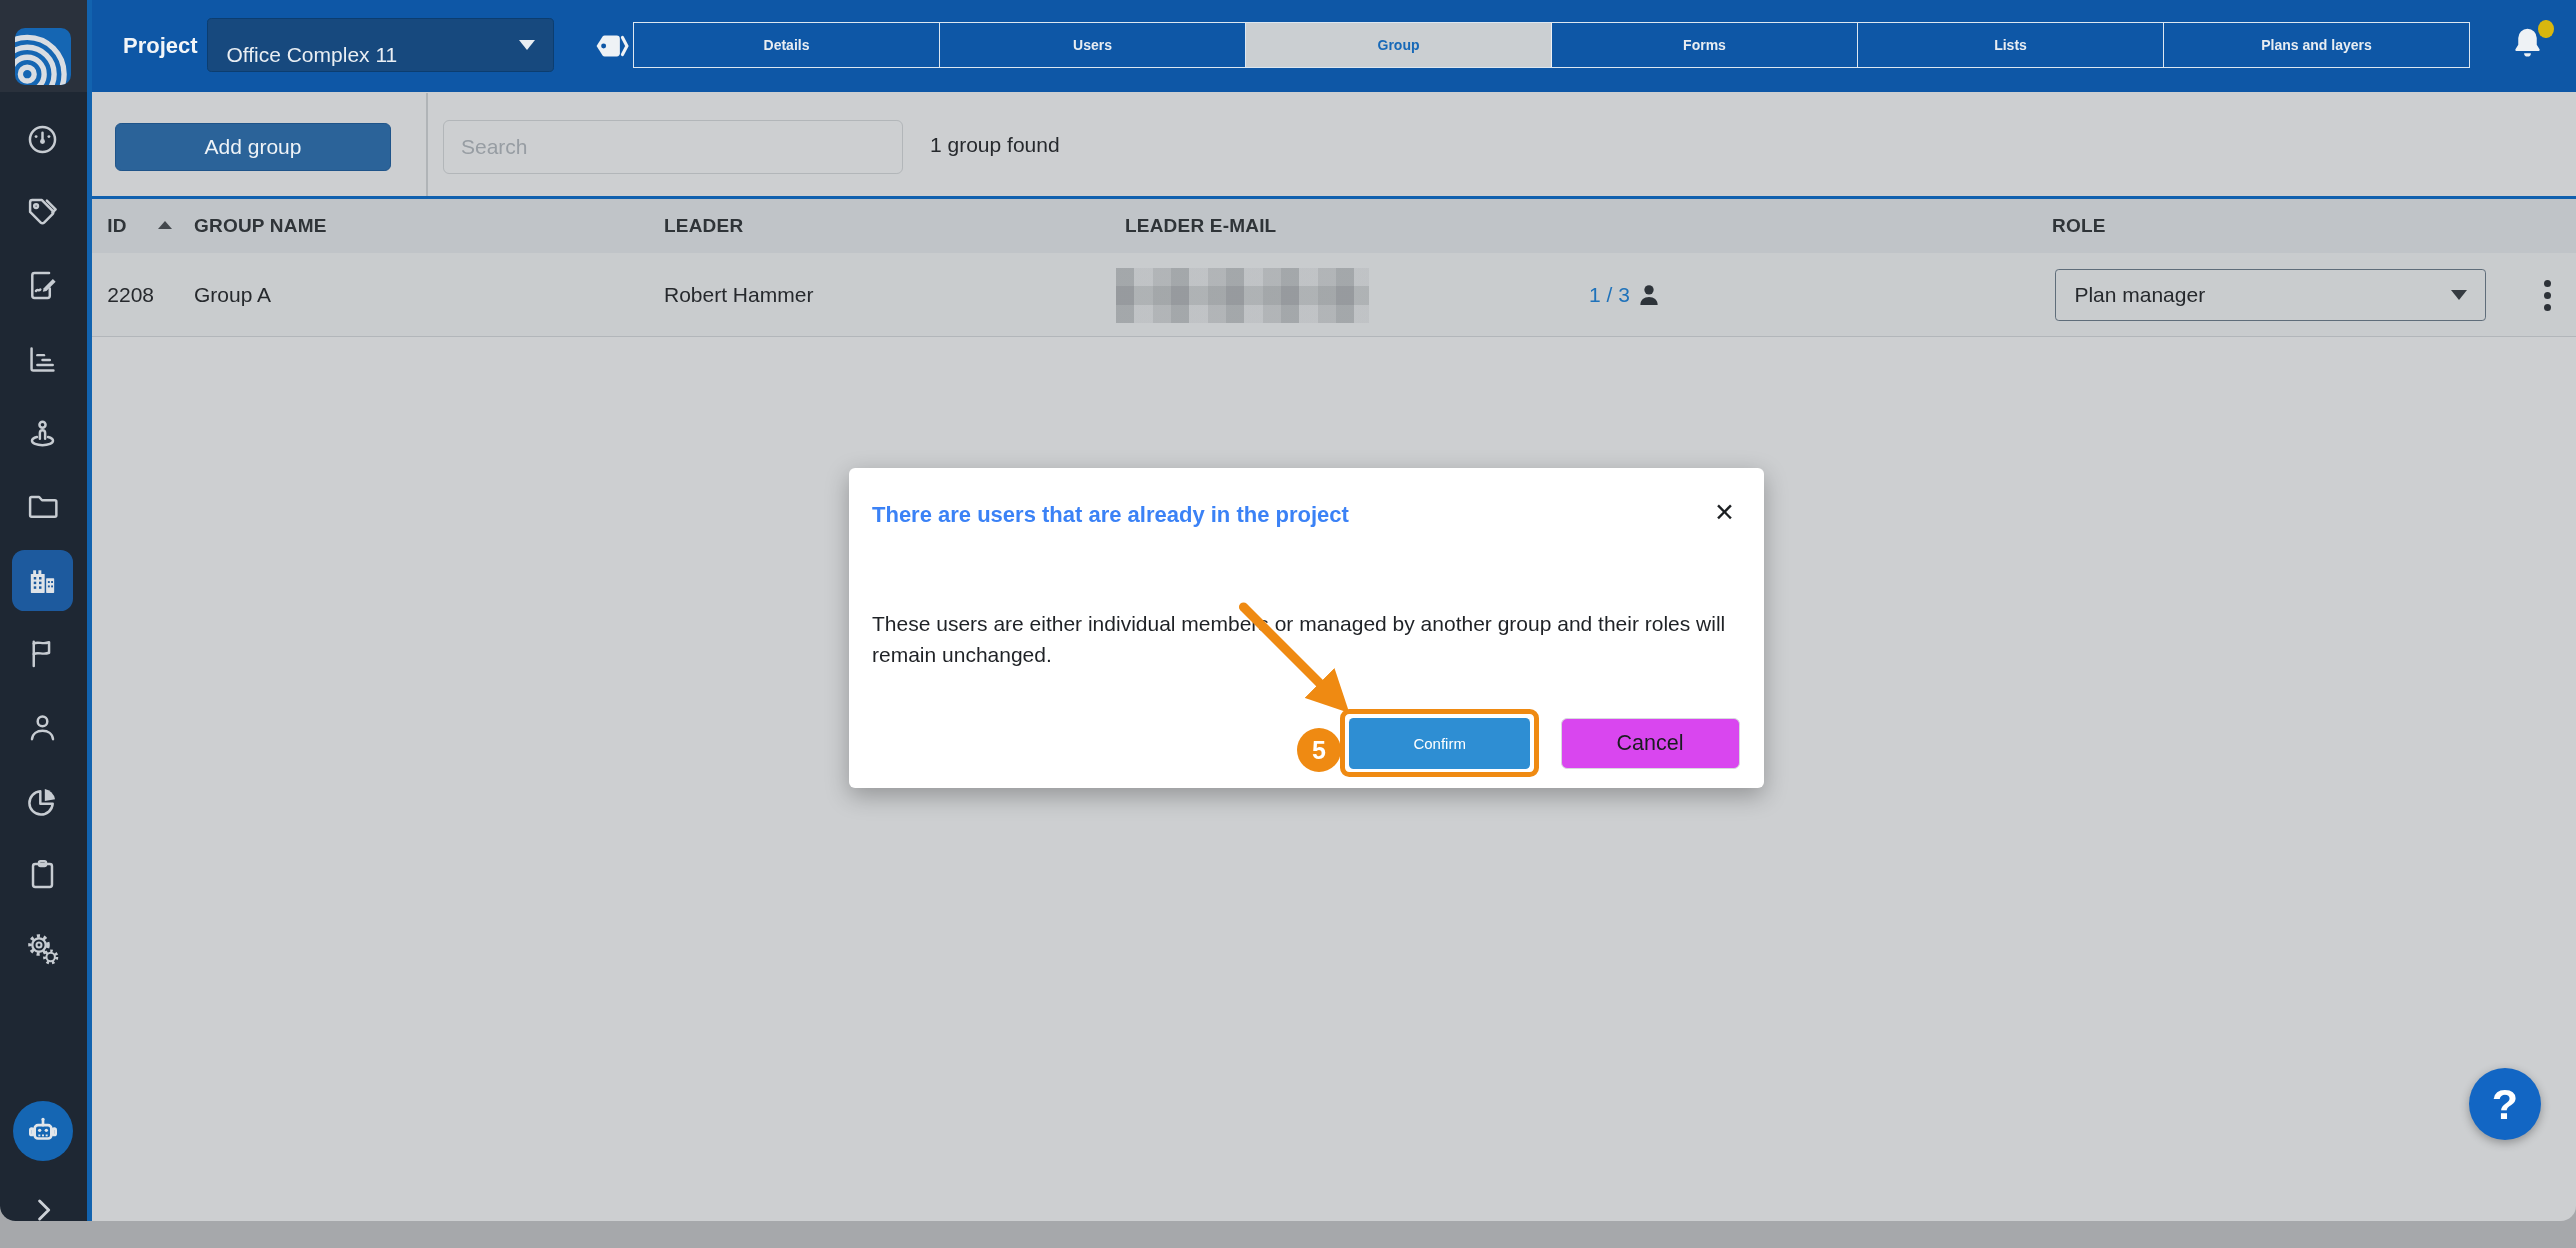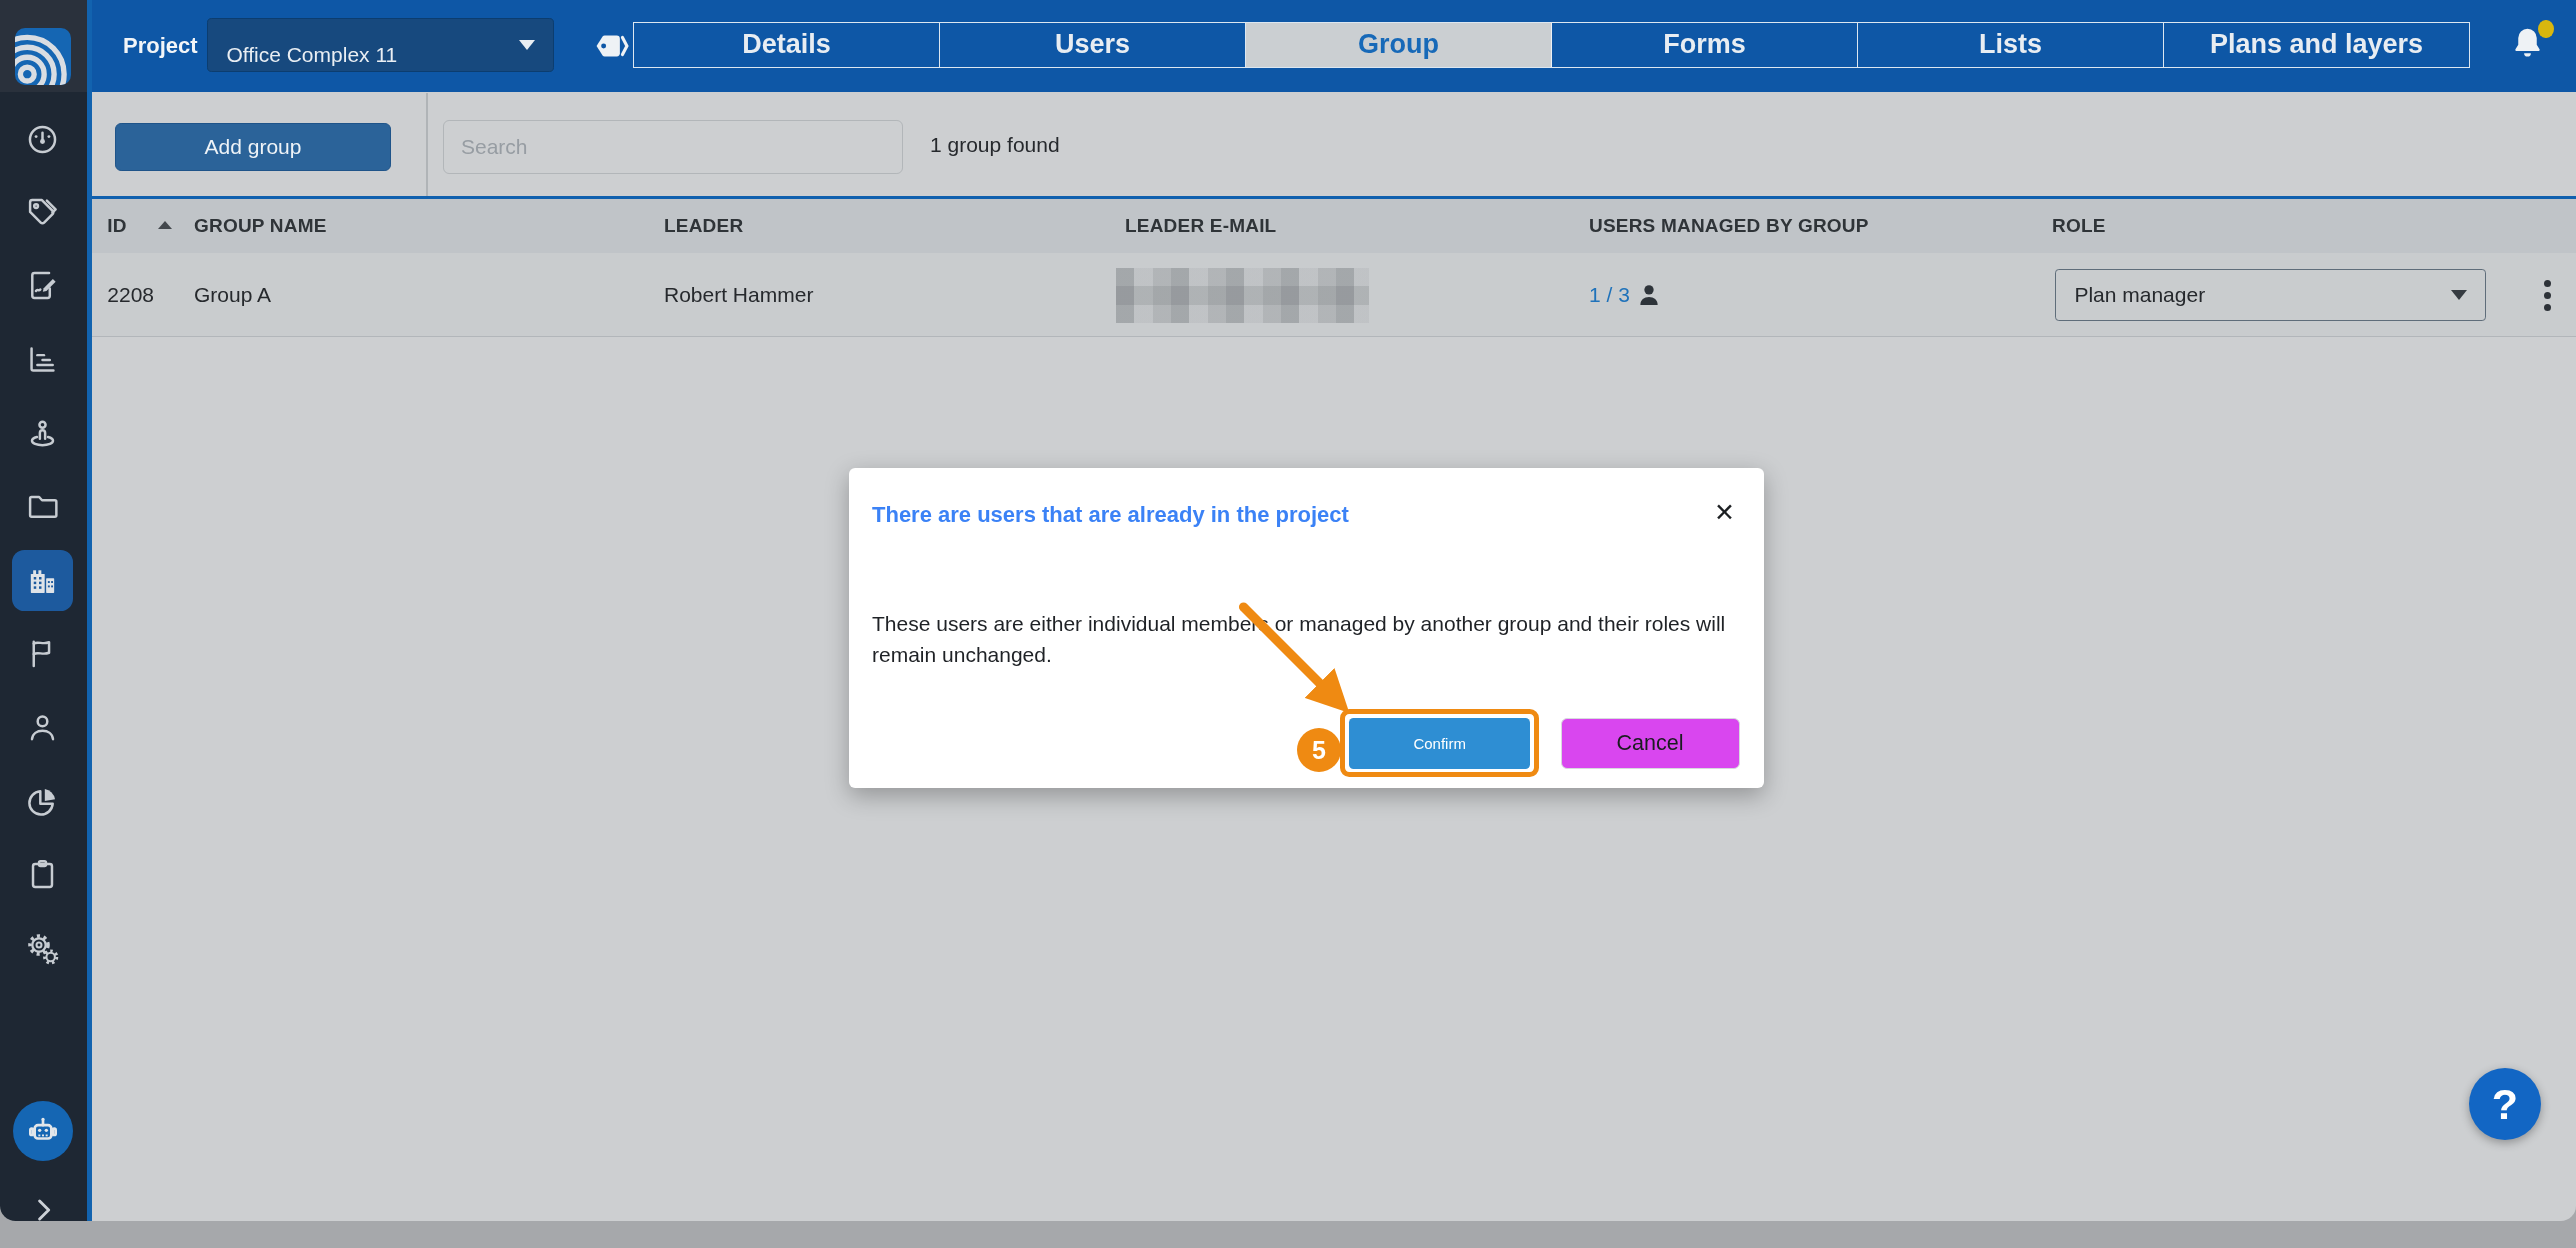--- a/index.html
+++ b/index.html
@@ -30,21 +30,21 @@
   .project-select { position: absolute; left: 115px; top: 18.4px; width: 347px; height: 54px;
                     background: #17497e; border: 0.8px solid #0c3d6f; border-radius: 4.6px;
                     display: flex; align-items: center; padding: 0 18.4px; }
   .project-select .val { color: #e9eef3; font-size: 21px; flex: 1; margin-top: 20px; }
   .caret-down-light { width: 0; height: 0; border-left: 8.4px solid transparent; border-right: 8.4px solid transparent;
                       border-top: 10px solid #e9eef3; }
   .topbar-tag { position: absolute; left: 503px; top: 29px; width: 34px; height: 34px; }
   .tabs { position: absolute; left: 541px; top: 21.5px; width: 1837px; height: 46px; display: flex;
           border: 1.5px solid rgba(238,243,247,.92); }
   .tab { flex: 1; display: flex; align-items: center; justify-content: center;
-         border-right: 1.5px solid rgba(238,243,247,.92); color: #e8edf2; font-size: 27px; font-weight: bold; cursor: default; }
+         border-right: 1.5px solid rgba(238,243,247,.92); color: #e8edf2; font-size: 14px; font-weight: bold; cursor: default; }
   .tab:last-child { border-right: none; }
   .tab.active { background: #cbcfd2; color: #1769b8; }
   .bell-wrap { position: absolute; left: 2417px; top: 23px; width: 46px; height: 48px; }
   .bell-wrap svg { width: 37px; height: 40px; }
   .bell-badge { position: absolute; right: 1.5px; top: -3.1px; width: 15.3px; height: 18.4px; border-radius: 50%; background: #d8b70e; }
 
   
   .btn-add { position: absolute; left: 115px; top: 123px; width: 276px; height: 48px;
              background: #2b6399; border: 0.8px solid #1f5489; border-radius: 6.1px;
              color: #eef3f7; font-size: 21px; font-weight: 400; display: flex; align-items: center; justify-content: center; }
@@ -311,21 +311,20 @@
     <div class="result-count">1 group found</div>
 
     <div class="table-topline"></div>
 
     <div class="thead">
       <div class="th" style="left:15.3px">ID</div>
       <span class="sort-up"></span>
       <div class="th" style="left:102px">GROUP NAME</div>
       <div class="th" style="left:572px">LEADER</div>
       <div class="th" style="left:1033px">LEADER E-MAIL</div>
-      <div class="th" style="left:1497px">USERS MANAGED BY GROUP</div>
       <div class="th" style="left:1960px">ROLE</div>
     </div>
 
     <div class="trow">
       <div class="td" style="left:15.3px">2208</div>
       <div class="td" style="left:102px">Group A</div>
       <div class="td" style="left:572px">Robert Hammer</div>
       <div class="redacted"></div>
       <div class="td users-link" style="left:1497px">1 / 3</div>
       <svg class="person-cell-icon" viewBox="0 0 24 24">

